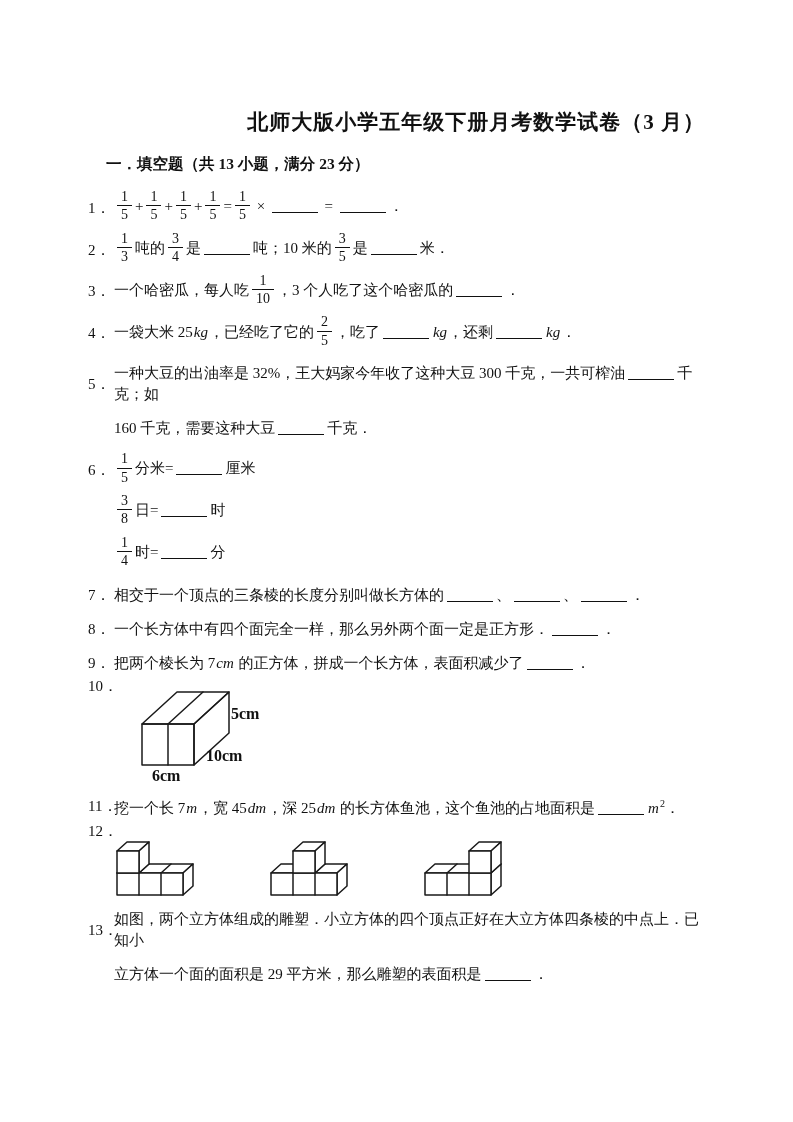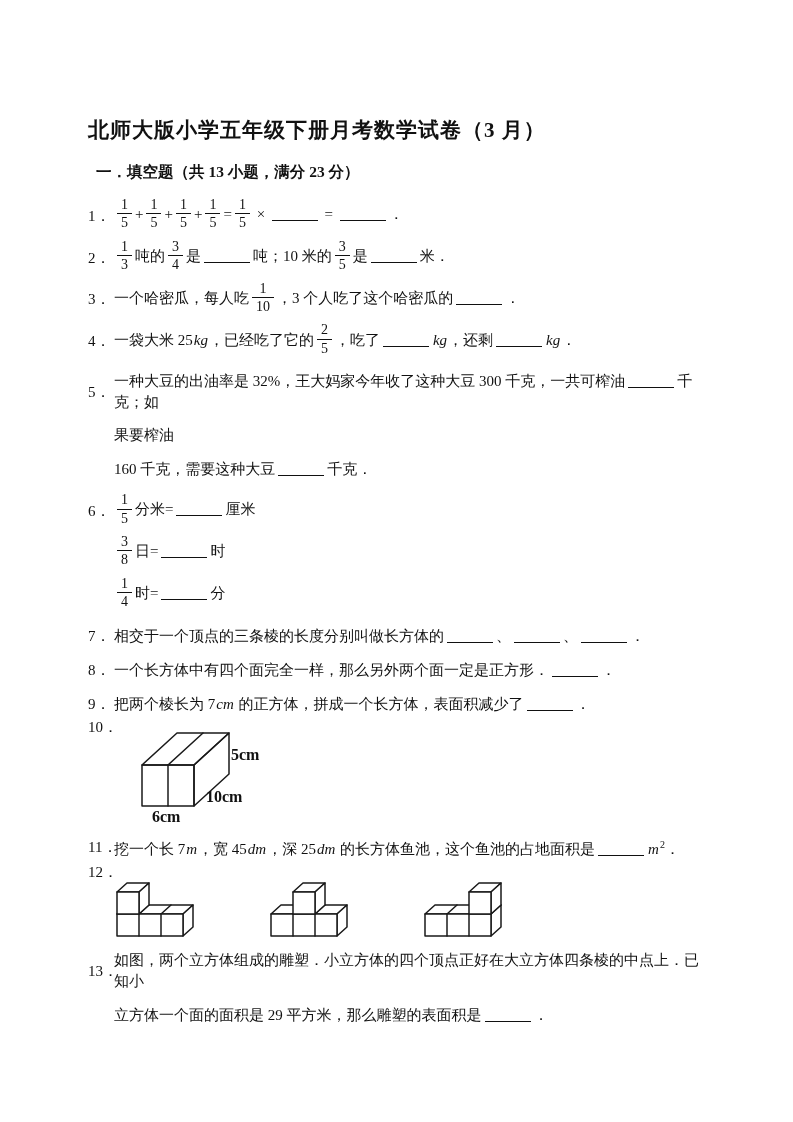--- a/index.html
+++ b/index.html
@@ -3,25 +3,25 @@
 <meta charset="utf-8">
 <style>
   html,body{margin:0;padding:0;background:#ffffff;}
   body{
     width:793px;min-height:1122px;box-sizing:border-box;
     padding:100px 88px 30px 88px;
     font-family:"Liberation Serif","DejaVu Serif",serif;
     color:#111;font-size:15px;
   }
   .title{
-    margin:16px 0 18px 0;text-align:left;
+    margin:8px 0 18px 0;text-align:right;
     font-size:21px;font-weight:bold;letter-spacing:1px;
   }
   .sec-heading{
-    font-weight:bold;font-size:15.5px;margin:0 0 14px 8px;
+    font-weight:bold;font-size:15.5px;margin:0 0 14px 18px;
   }
   .q{margin-left:26px;}
   .line{position:relative;white-space:nowrap;}
   .num{
     position:absolute;left:-26px;top:50%;transform:translateY(-50%);
     white-space:nowrap;
   }
   
   .lp{line-height:21px;margin:0 0 12px 0;}
   
@@ -67,21 +67,20 @@
 <div class="q">
   <div class="line lf"><span class="num">3．</span><span><span class="t">一个哈密瓜，每人吃</span><span class="frac"><span class="fn">1</span><span class="fd">10</span></span><span class="t">，3 个人吃了这个哈密瓜的</span><span class="blank"></span><span class="t">．</span></span></div>
 </div>
 
 <div class="q">
   <div class="line lf"><span class="num">4．</span><span><span class="t">一袋大米 25</span><span class="it">kg</span><span class="t">，已经吃了它的</span><span class="frac"><span class="fn">2</span><span class="fd">5</span></span><span class="t">，吃了</span><span class="blank"></span><span class="it">kg</span><span class="t">，还剩</span><span class="blank"></span><span class="it">kg</span><span class="t">．</span></span></div>
 </div>
 
 <div class="q" style="margin-top:10px;">
   <div class="line lp"><span class="num">5．</span><span><span class="t">一种大豆的出油率是 32%，王大妈家今年收了这种大豆 300 千克，一共可榨油</span><span class="blank"></span><span class="t">千克；如</span></span></div>
-  <div class="line lp"><span><span class="t">果要榨油</span></span></div>
   <div class="line lp"><span><span class="t">160 千克，需要这种大豆</span><span class="blank"></span><span class="t">千克．</span></span></div>
 </div>
 
 <div class="q">
   <div class="line lf"><span class="num">6．</span><span><span class="frac"><span class="fn">1</span><span class="fd">5</span></span><span class="t">分米=</span><span class="blank"></span><span class="t">厘米</span></span></div>
   <div class="line lf"><span><span class="frac"><span class="fn">3</span><span class="fd">8</span></span><span class="t">日=</span><span class="blank"></span><span class="t">时</span></span></div>
   <div class="line lf"><span><span class="frac"><span class="fn">1</span><span class="fd">4</span></span><span class="t">时=</span><span class="blank"></span><span class="t">分</span></span></div>
 </div>
 
 <div class="q" style="margin-top:12px;">

